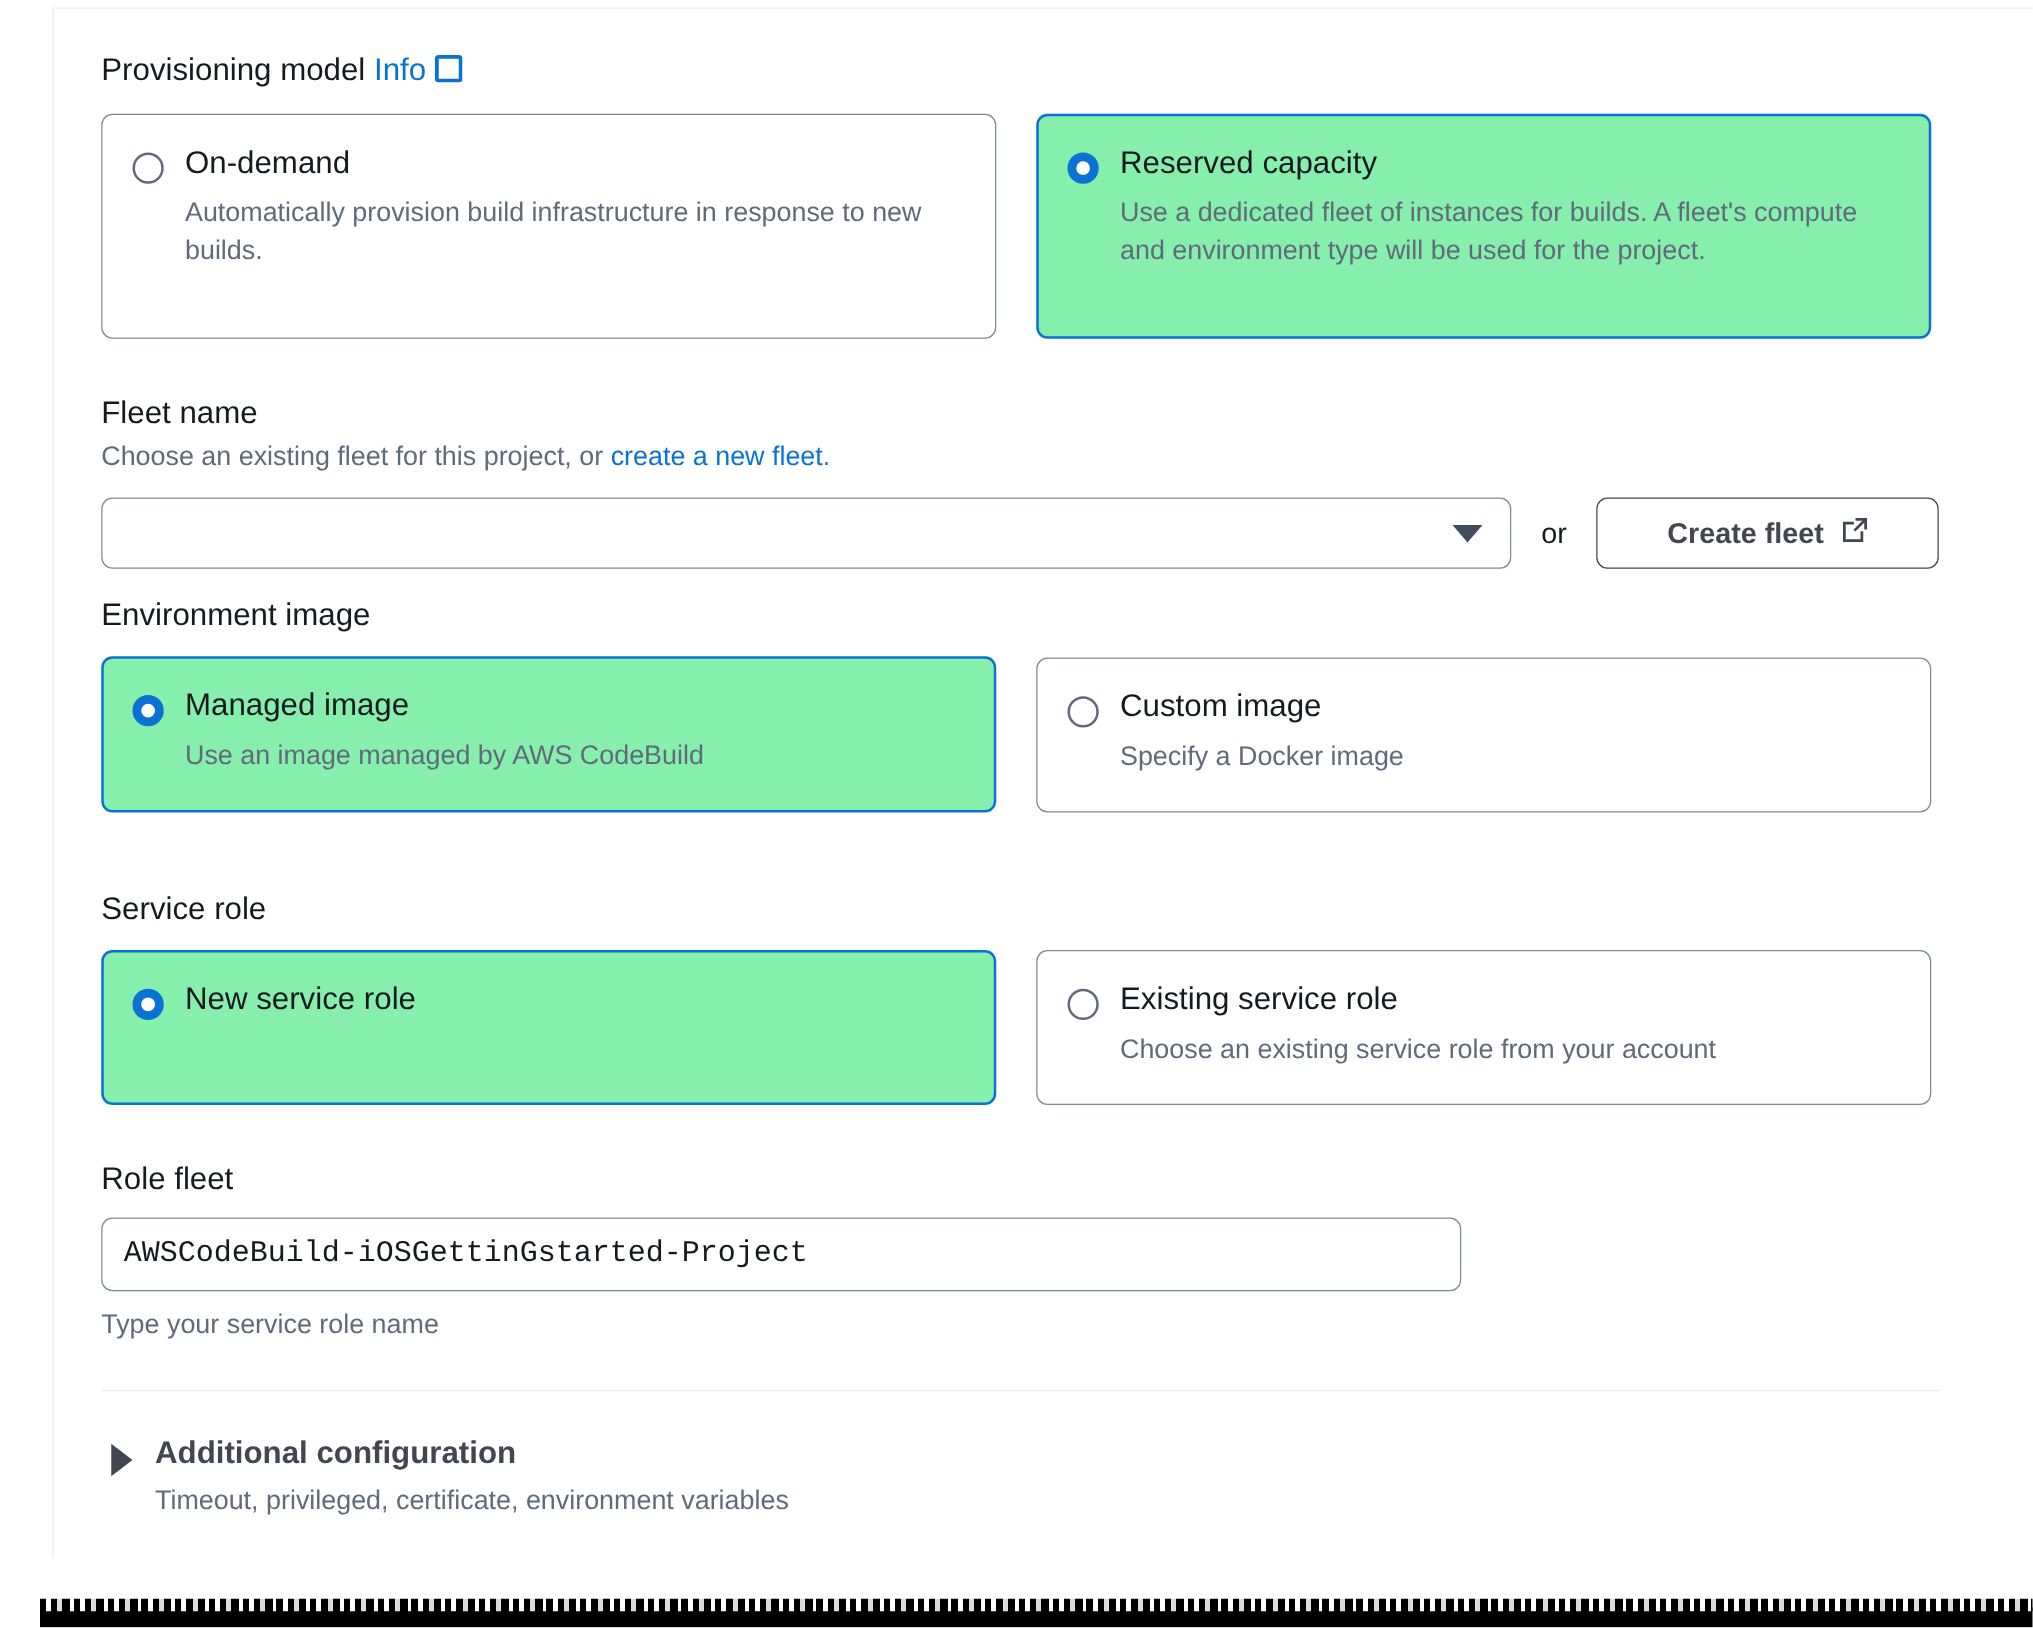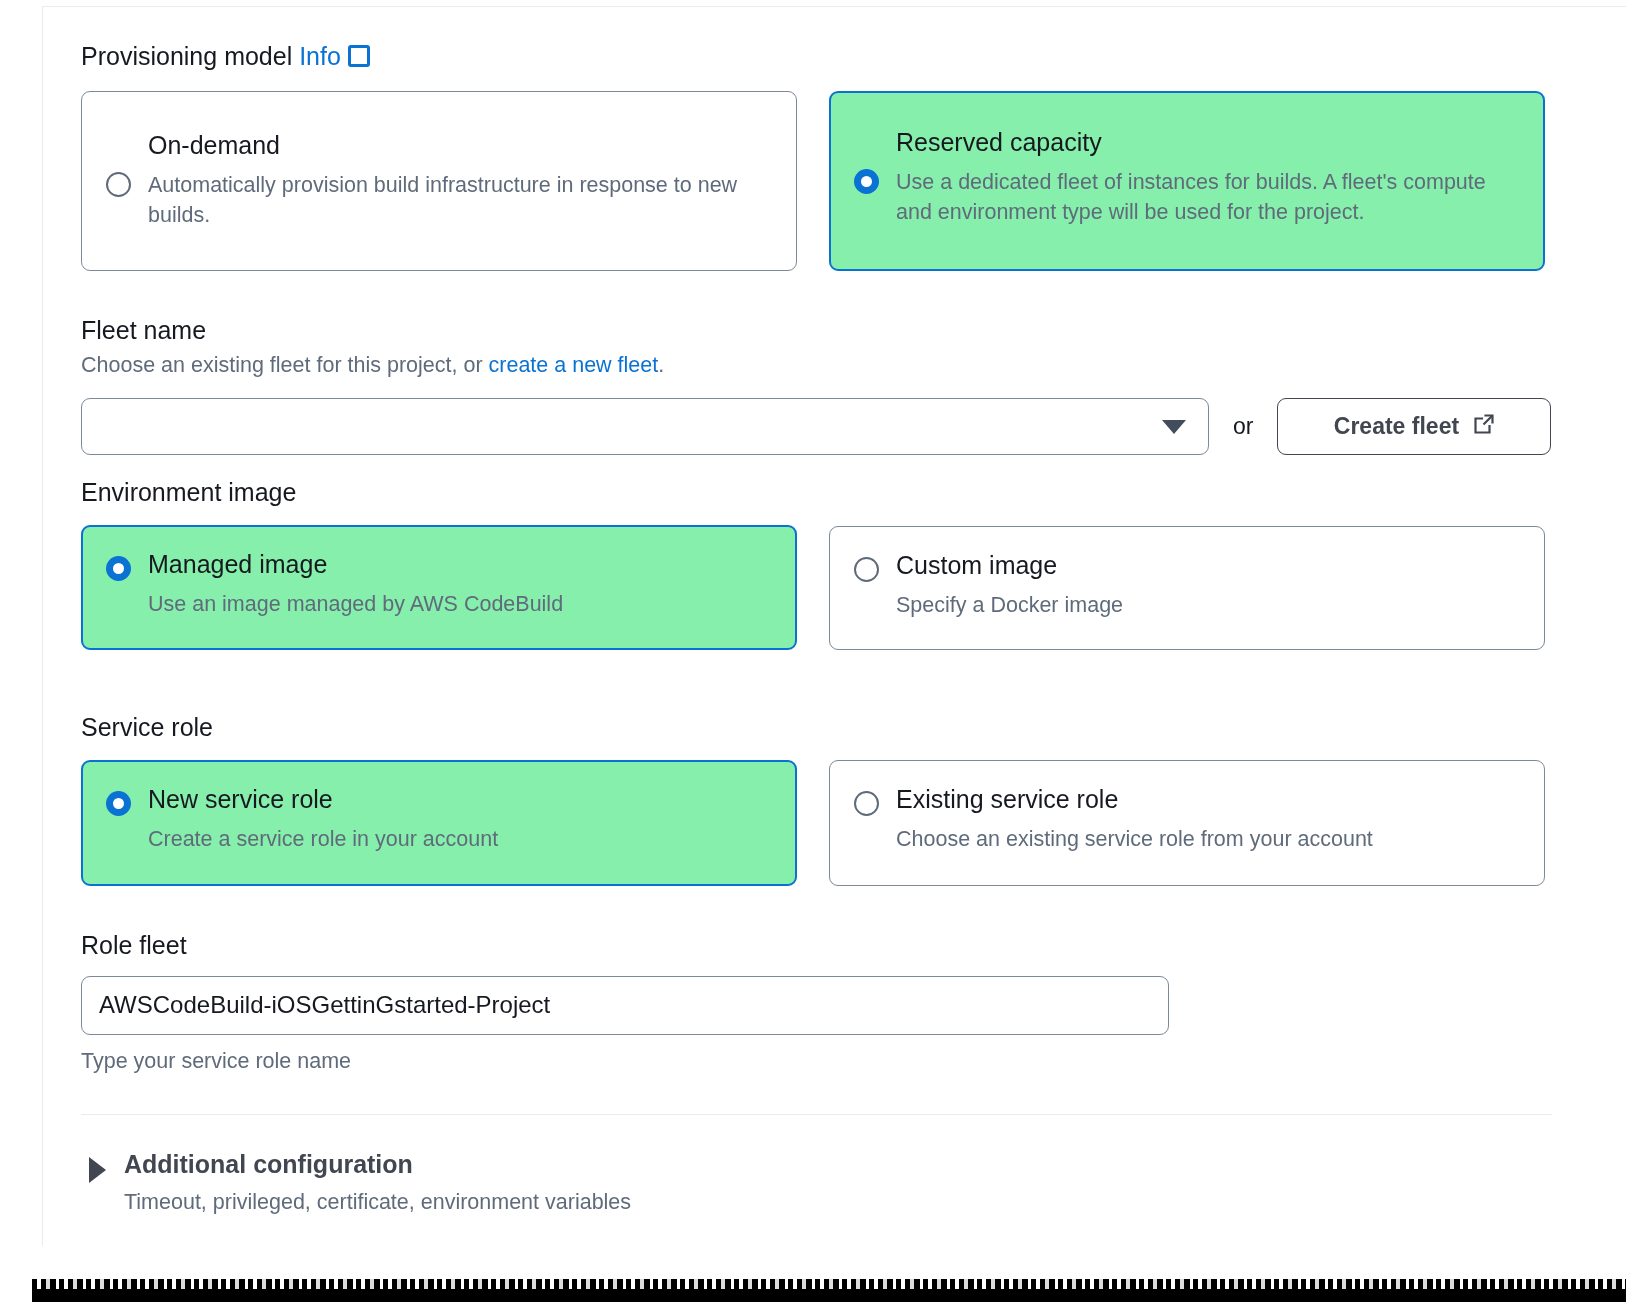--- a/index.html
+++ b/index.html
@@ -123,21 +123,21 @@
     display: flex;
     align-items: flex-start;
     gap: 17px;
     cursor: pointer;
   }
   .tile.selected {
     border: 2px solid #0972d3;
     background: #86efac;
     padding: 23px 25px 29px 23px;
   }
-  .tile-h-180 { min-height: 180px; align-items: center; }
+  .tile-h-180 { min-height: 180px; }
   .tile-h-124 { min-height: 124px; }
 
   .radio {
     flex: 0 0 auto;
     width: 25px; height: 25px;
     border-radius: 50%;
     border: 2px solid #5f6b7a;
     background: #fff;
     margin-top: 6px;
     position: relative;
@@ -214,21 +214,21 @@
   
   .text-input {
     width: 1088px;
     height: 59px;
     border: 1px solid #7d8998;
     border-radius: 9px;
     background: #fff;
     padding: 0 17px;
     font-size: 24px;
     color: #16191f;
-    font-family: Liberation Sans, sans-serif;
+    font-family: Liberation Mono, monospace;
     margin-top: 16px;
     display: block;
   }
   .hint {
     font-size: 21.5px;
     color: #5f6b7a;
     margin-top: 14px;
   }
 
   
@@ -356,21 +356,20 @@
 
       <div class="mt-62">
         <p class="field-label">Service role</p>
 
         <div class="tile-row" style="margin-top:18px;">
 
           <div class="tile tile-h-124 selected">
             <span class="radio on"></span>
             <div class="tile-body">
               <p class="tile-title">New service role</p>
-              <p class="tile-desc">Create a service role in your account</p>
             </div>
           </div>
 
           <div class="tile tile-h-124">
             <span class="radio"></span>
             <div class="tile-body">
               <p class="tile-title">Existing service role</p>
               <p class="tile-desc">Choose an existing service role from your account</p>
             </div>
           </div>

